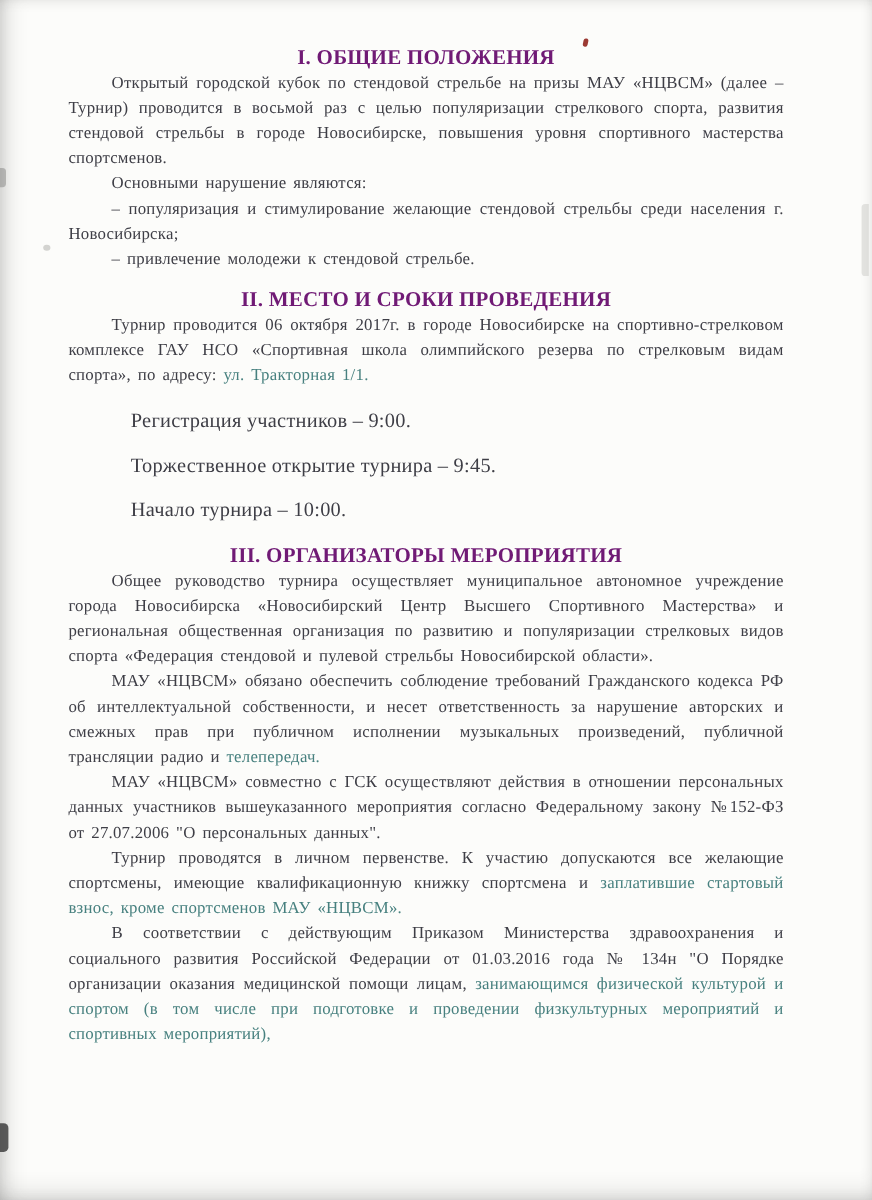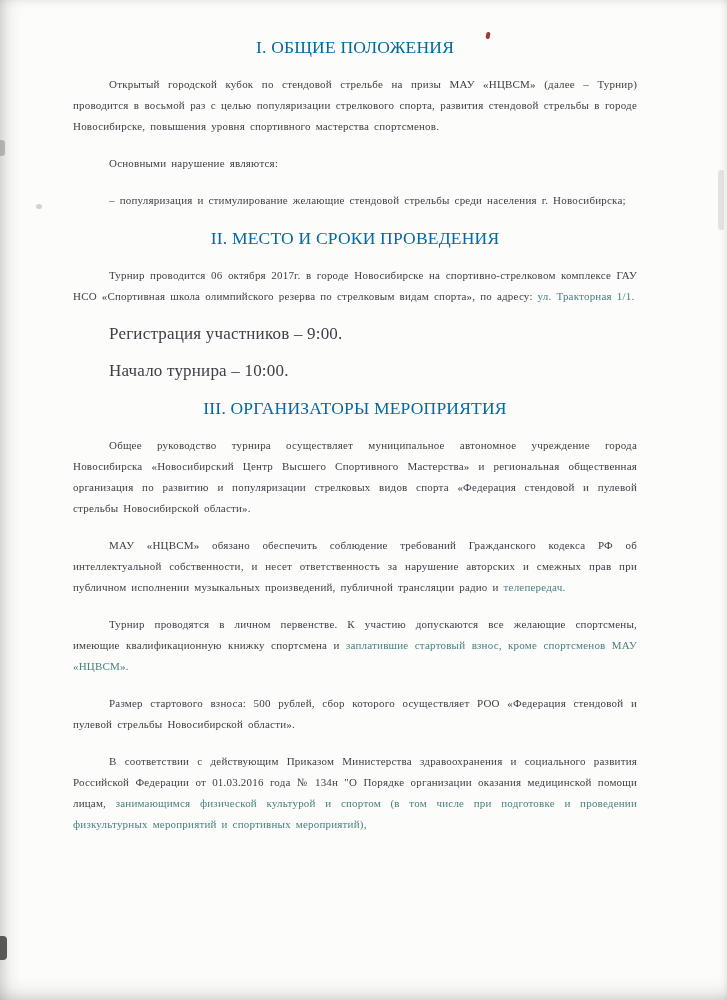--- a/index.html
+++ b/index.html
@@ -16,27 +16,27 @@
       inset -7px 0 12px -10px rgba(60,60,60,.20),
       inset 0 8px 14px -12px rgba(60,60,60,.18);
     font-family:"Liberation Serif","DejaVu Serif",serif;
   }
   .content{
     position:absolute;left:57px;top:36px;width:596px;
     color:#3e3e46;
   }
   h2.head{
     margin:11px 0 1px 0;
-    font-size:17.5px;line-height:22px;font-weight:normal;
-    text-align:center;color:#0369a1;letter-spacing:.2px;
+    font-size:17.5px;line-height:22px;font-weight:bold;
+    text-align:center;color:#701a75;letter-spacing:.2px;
   }
   h2.head.first{margin-top:0;}
   p.para{
-    margin:16px;
-    font-size:11px;line-height:21px;
+    margin:0;
+    font-size:14px;line-height:21px;
     text-align:justify;text-indent:36px;
     letter-spacing:.2px;word-spacing:2px;
   }
   p.line{
     margin:16px;
     font-size:17px;line-height:21px;
     text-align:left;text-indent:36px;
     letter-spacing:.2px;
   }
   .teal{color:#47807f;}
@@ -76,44 +76,50 @@
     <h2 class="head first">I. ОБЩИЕ ПОЛОЖЕНИЯ</h2>
     <p class="para">
       <span>Открытый городской кубок по стендовой стрельбе на призы МАУ «НЦВСМ» (далее – Турнир) проводится в восьмой раз с целью популяризации стрелкового спорта, развития стендовой стрельбы в городе Новосибирске, повышения уровня спортивного мастерства спортсменов.</span>
     </p>
     <p class="para">
       <span>Основными нарушение являются:</span>
     </p>
     <p class="para">
       <span>– популяризация и стимулирование желающие стендовой стрельбы среди населения г. Новосибирска;</span>
     </p>
+    <p class="para">
+      <span>– привлечение молодежи к стендовой стрельбе.</span>
+    </p>
 
     <h2 class="head">II. МЕСТО И СРОКИ ПРОВЕДЕНИЯ</h2>
     <p class="para">
       <span>Турнир проводится 06 октября 2017г. в городе Новосибирске на спортивно-стрелковом комплексе ГАУ НСО «Спортивная школа олимпийского резерва по стрелковым видам спорта», по адресу: </span><span class="teal">ул. Тракторная 1/1.</span>
     </p>
     <p class="line">
       <span>Регистрация участников – 9:00.</span>
+    </p>
+    <p class="line">
+      <span>Торжественное открытие турнира – 9:45.</span>
     </p>
     <p class="line">
       <span>Начало турнира – 10:00.</span>
     </p>
 
     <h2 class="head">III. ОРГАНИЗАТОРЫ МЕРОПРИЯТИЯ</h2>
     <p class="para">
       <span>Общее руководство турнира осуществляет муниципальное автономное учреждение города Новосибирска «Новосибирский Центр Высшего Спортивного Мастерства» и региональная общественная организация по развитию и популяризации стрелковых видов спорта «Федерация стендовой и пулевой стрельбы Новосибирской области».</span>
     </p>
     <p class="para">
       <span>МАУ «НЦВСМ» обязано обеспечить соблюдение требований Гражданского кодекса РФ об интеллектуальной собственности, и несет ответственность за нарушение авторских и смежных прав при публичном исполнении музыкальных произведений, публичной трансляции радио и </span><span class="teal">телепередач.</span>
     </p>
+    <p class="para">
+      <span>МАУ «НЦВСМ» совместно с ГСК осуществляют действия в отношении персональных данных участников вышеуказанного мероприятия согласно Федеральному закону №152-ФЗ от 27.07.2006 "О персональных данных".</span>
+    </p>
 
     <p class="para">
       <span>Турнир проводятся в личном первенстве. К участию допускаются все желающие спортсмены, имеющие квалификационную книжку спортсмена и </span><span class="teal">заплатившие стартовый взнос, кроме спортсменов МАУ «НЦВСМ».</span>
-    </p>
-    <p class="para">
-      <span>Размер стартового взноса: 500 рублей, сбор которого осуществляет РОО «Федерация стендовой и пулевой стрельбы Новосибирской области».</span>
     </p>
     <p class="para">
       <span>В соответствии с действующим Приказом Министерства здравоохранения и социального развития Российской Федерации от 01.03.2016 года № 134н "О Порядке организации оказания медицинской помощи лицам, </span><span class="teal">занимающимся физической культурой и спортом (в том числе при подготовке и проведении физкультурных мероприятий и спортивных мероприятий),</span>
     </p>
 
   </div>
 </div>
 
 </body></html>

